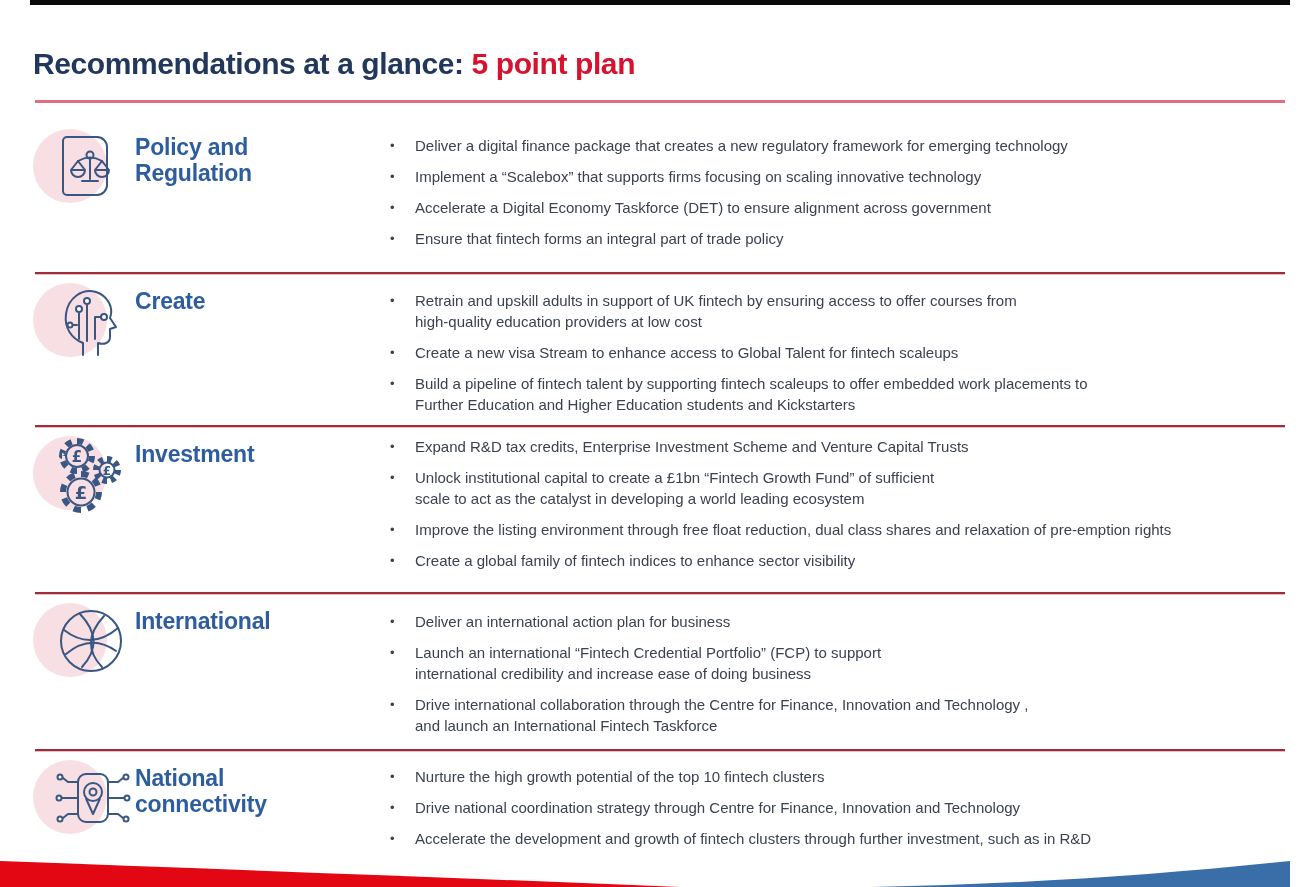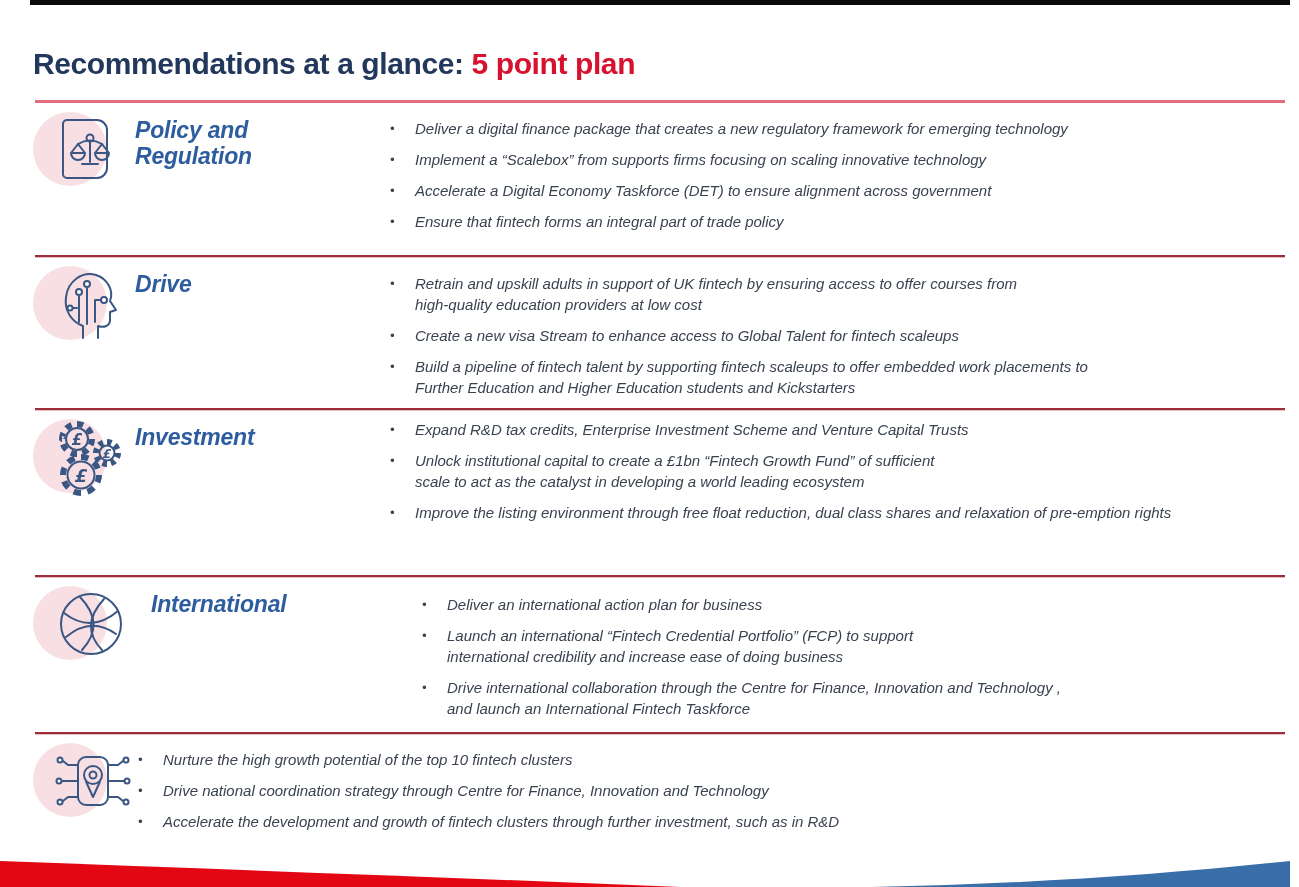--- a/index.html
+++ b/index.html
@@ -6,23 +6,23 @@
   .page{
     position:relative;width:1290px;height:887px;background:#ffffff;overflow:hidden;
     font-family:"Liberation Sans", sans-serif;
   }
   .topbar{position:absolute;left:30px;top:0;right:0;height:5px;background:#0a0a0a;}
   .title{position:absolute;left:33px;top:27px;font-size:30px;font-weight:bold;
     color:#21375C;letter-spacing:-0.4px;white-space:nowrap;}
   .title .accent{color:#D8112E;}
   .rule-title{position:absolute;left:35px;right:5px;top:100px;height:3px;background:#E26D7E;}
 
-  .sections{position:absolute;left:35px;right:5px;top:104px;font-style:italic;}
+  .sections{position:absolute;left:35px;right:5px;top:121px;}
   .section{display:flex;}
-  .s1{height:151px;} .s2{height:150px;} .s3{height:164px;} .s4{height:154px;gap:16px;} .s5{height:122px;}
+  .s1{height:151px;} .s2{height:150px;} .s3{height:164px;} .s4{height:154px;} .s5{height:122px;}
   .divider{height:3px;background:linear-gradient(to bottom,#9E2F3A 0 65%,#E8BDC3 65% 100%);}
 
   .icon-cell{width:100px;position:relative;flex:none;}
   .pinkdot{position:absolute;left:-2px;top:8px;width:74px;height:74px;border-radius:50%;
     background:#F8DFE3;}
   .icon-cell svg{position:absolute;left:16px;top:6px;}
   .icon-stroke{stroke:#3A5683;fill:none;stroke-width:2;stroke-linecap:round;stroke-linejoin:round;}
   .icon-teeth{stroke:#3A5683;fill:none;stroke-width:6;}
   .icon-fillwhite{fill:#ffffff;stroke:#3A5683;stroke-width:2;}
   .icon-text{fill:#3A5683;font-weight:bold;font-family:"DejaVu Sans",sans-serif;text-anchor:middle;}
@@ -65,21 +65,21 @@
           <circle class="icon-stroke" cx="39" cy="28" r="3.5"></circle>
           <path class="icon-stroke" d="M27,34 Q39,27 51,34 M39,31 V52 M31,54 h16"></path>
           <path class="icon-stroke" d="M27,34 L20,43 M27,34 L34,43 M20,43 a7,7 0 0 0 14,0 z"></path>
           <path class="icon-stroke" d="M51,34 L44,43 M51,34 L58,43 M44,43 a7,7 0 0 0 14,0 z"></path>
         </svg>
       </div>
       <h2 class="heading-cell">Policy and
 Regulation</h2>
       <ul class="bullets-cell">
         <li>Deliver a digital finance package that creates a new regulatory framework for emerging technology</li>
-        <li>Implement a “Scalebox” from supports firms focusing on scaling innovative technology</li>
+        <li>Implement a “Scalebox” that supports firms focusing on scaling innovative technology</li>
         <li>Accelerate a Digital Economy Taskforce (DET) to ensure alignment across government</li>
         <li>Ensure that fintech forms an integral part of trade policy</li>
       </ul>
     </div>
     <div class="divider"></div>
 
     <div class="section s2">
       <div class="icon-cell">
         <span class="pinkdot"></span>
         <svg width="80" height="80" viewBox="0 0 80 80">
@@ -87,21 +87,21 @@
           <path class="icon-stroke" d="M28,58 V32"></path>
             <circle class="icon-fillwhite" cx="28" cy="28" r="3"></circle>
           <path class="icon-stroke" d="M36,60 V24"></path>
             <circle class="icon-fillwhite" cx="36" cy="20" r="3"></circle>
           <path class="icon-stroke" d="M44,58 V36 h6"></path>
             <circle class="icon-fillwhite" cx="53" cy="36" r="3"></circle>
           <path class="icon-stroke" d="M22,44 h4"></path>
             <circle class="icon-fillwhite" cx="19" cy="44" r="2.5"></circle>
         </svg>
       </div>
-      <h2 class="heading-cell">Drive</h2>
+      <h2 class="heading-cell">Create</h2>
       <ul class="bullets-cell">
         <li>Retrain and upskill adults in support of UK fintech by ensuring access to offer courses from
 high-quality education providers at low cost</li>
         <li>Create a new visa Stream to enhance access to Global Talent for fintech scaleups</li>
         <li>Build a pipeline of fintech talent by supporting fintech scaleups to offer embedded work placements to
 Further Education and Higher Education students and Kickstarters</li>
       </ul>
     </div>
     <div class="divider"></div>
 
@@ -125,20 +125,21 @@
             <text class="icon-text" x="30" y="65" font-size="18">£</text>
           </g>
         </svg>
       </div>
       <h2 class="heading-cell">Investment</h2>
       <ul class="bullets-cell">
         <li>Expand R&amp;D tax credits, Enterprise Investment Scheme and Venture Capital Trusts</li>
         <li>Unlock institutional capital to create a £1bn “Fintech Growth Fund” of sufficient
 scale to act as the catalyst in developing a world leading ecosystem</li>
         <li>Improve the listing environment through free float reduction, dual class shares and relaxation of pre-emption rights</li>
+        <li>Create a global family of fintech indices to enhance sector visibility</li>
       </ul>
     </div>
     <div class="divider"></div>
 
     <div class="section s4">
       <div class="icon-cell">
         <span class="pinkdot"></span>
         <svg width="80" height="80" viewBox="0 0 80 80">
           <circle class="icon-stroke" cx="40" cy="40" r="30" stroke-width="1.6"></circle>
           <path class="icon-stroke" stroke-width="1.6" d="M13,29 Q40,50 67,27"></path>
@@ -173,20 +174,22 @@
           <path class="icon-stroke" d="M27,56 h-10 l-5,4"></path>
             <circle class="icon-fillwhite" cx="9" cy="61" r="2.5"></circle>
           <path class="icon-stroke" d="M57,24 h10 l5,-4"></path>
             <circle class="icon-fillwhite" cx="75" cy="19" r="2.5"></circle>
           <path class="icon-stroke" d="M57,40 h16"></path>
             <circle class="icon-fillwhite" cx="76" cy="40" r="2.5"></circle>
           <path class="icon-stroke" d="M57,56 h10 l5,4"></path>
             <circle class="icon-fillwhite" cx="75" cy="61" r="2.5"></circle>
         </svg>
       </div>
+      <h2 class="heading-cell">National
+connectivity</h2>
       <ul class="bullets-cell">
         <li>Nurture the high growth potential of the top 10 fintech clusters</li>
         <li>Drive national coordination strategy through Centre for Finance, Innovation and Technology</li>
         <li>Accelerate the development and growth of fintech clusters through further investment, such as in R&amp;D</li>
       </ul>
     </div>
 
   </div>
 
   <svg class="footer-svg" width="1299" height="34" viewBox="0 0 1299 34">

